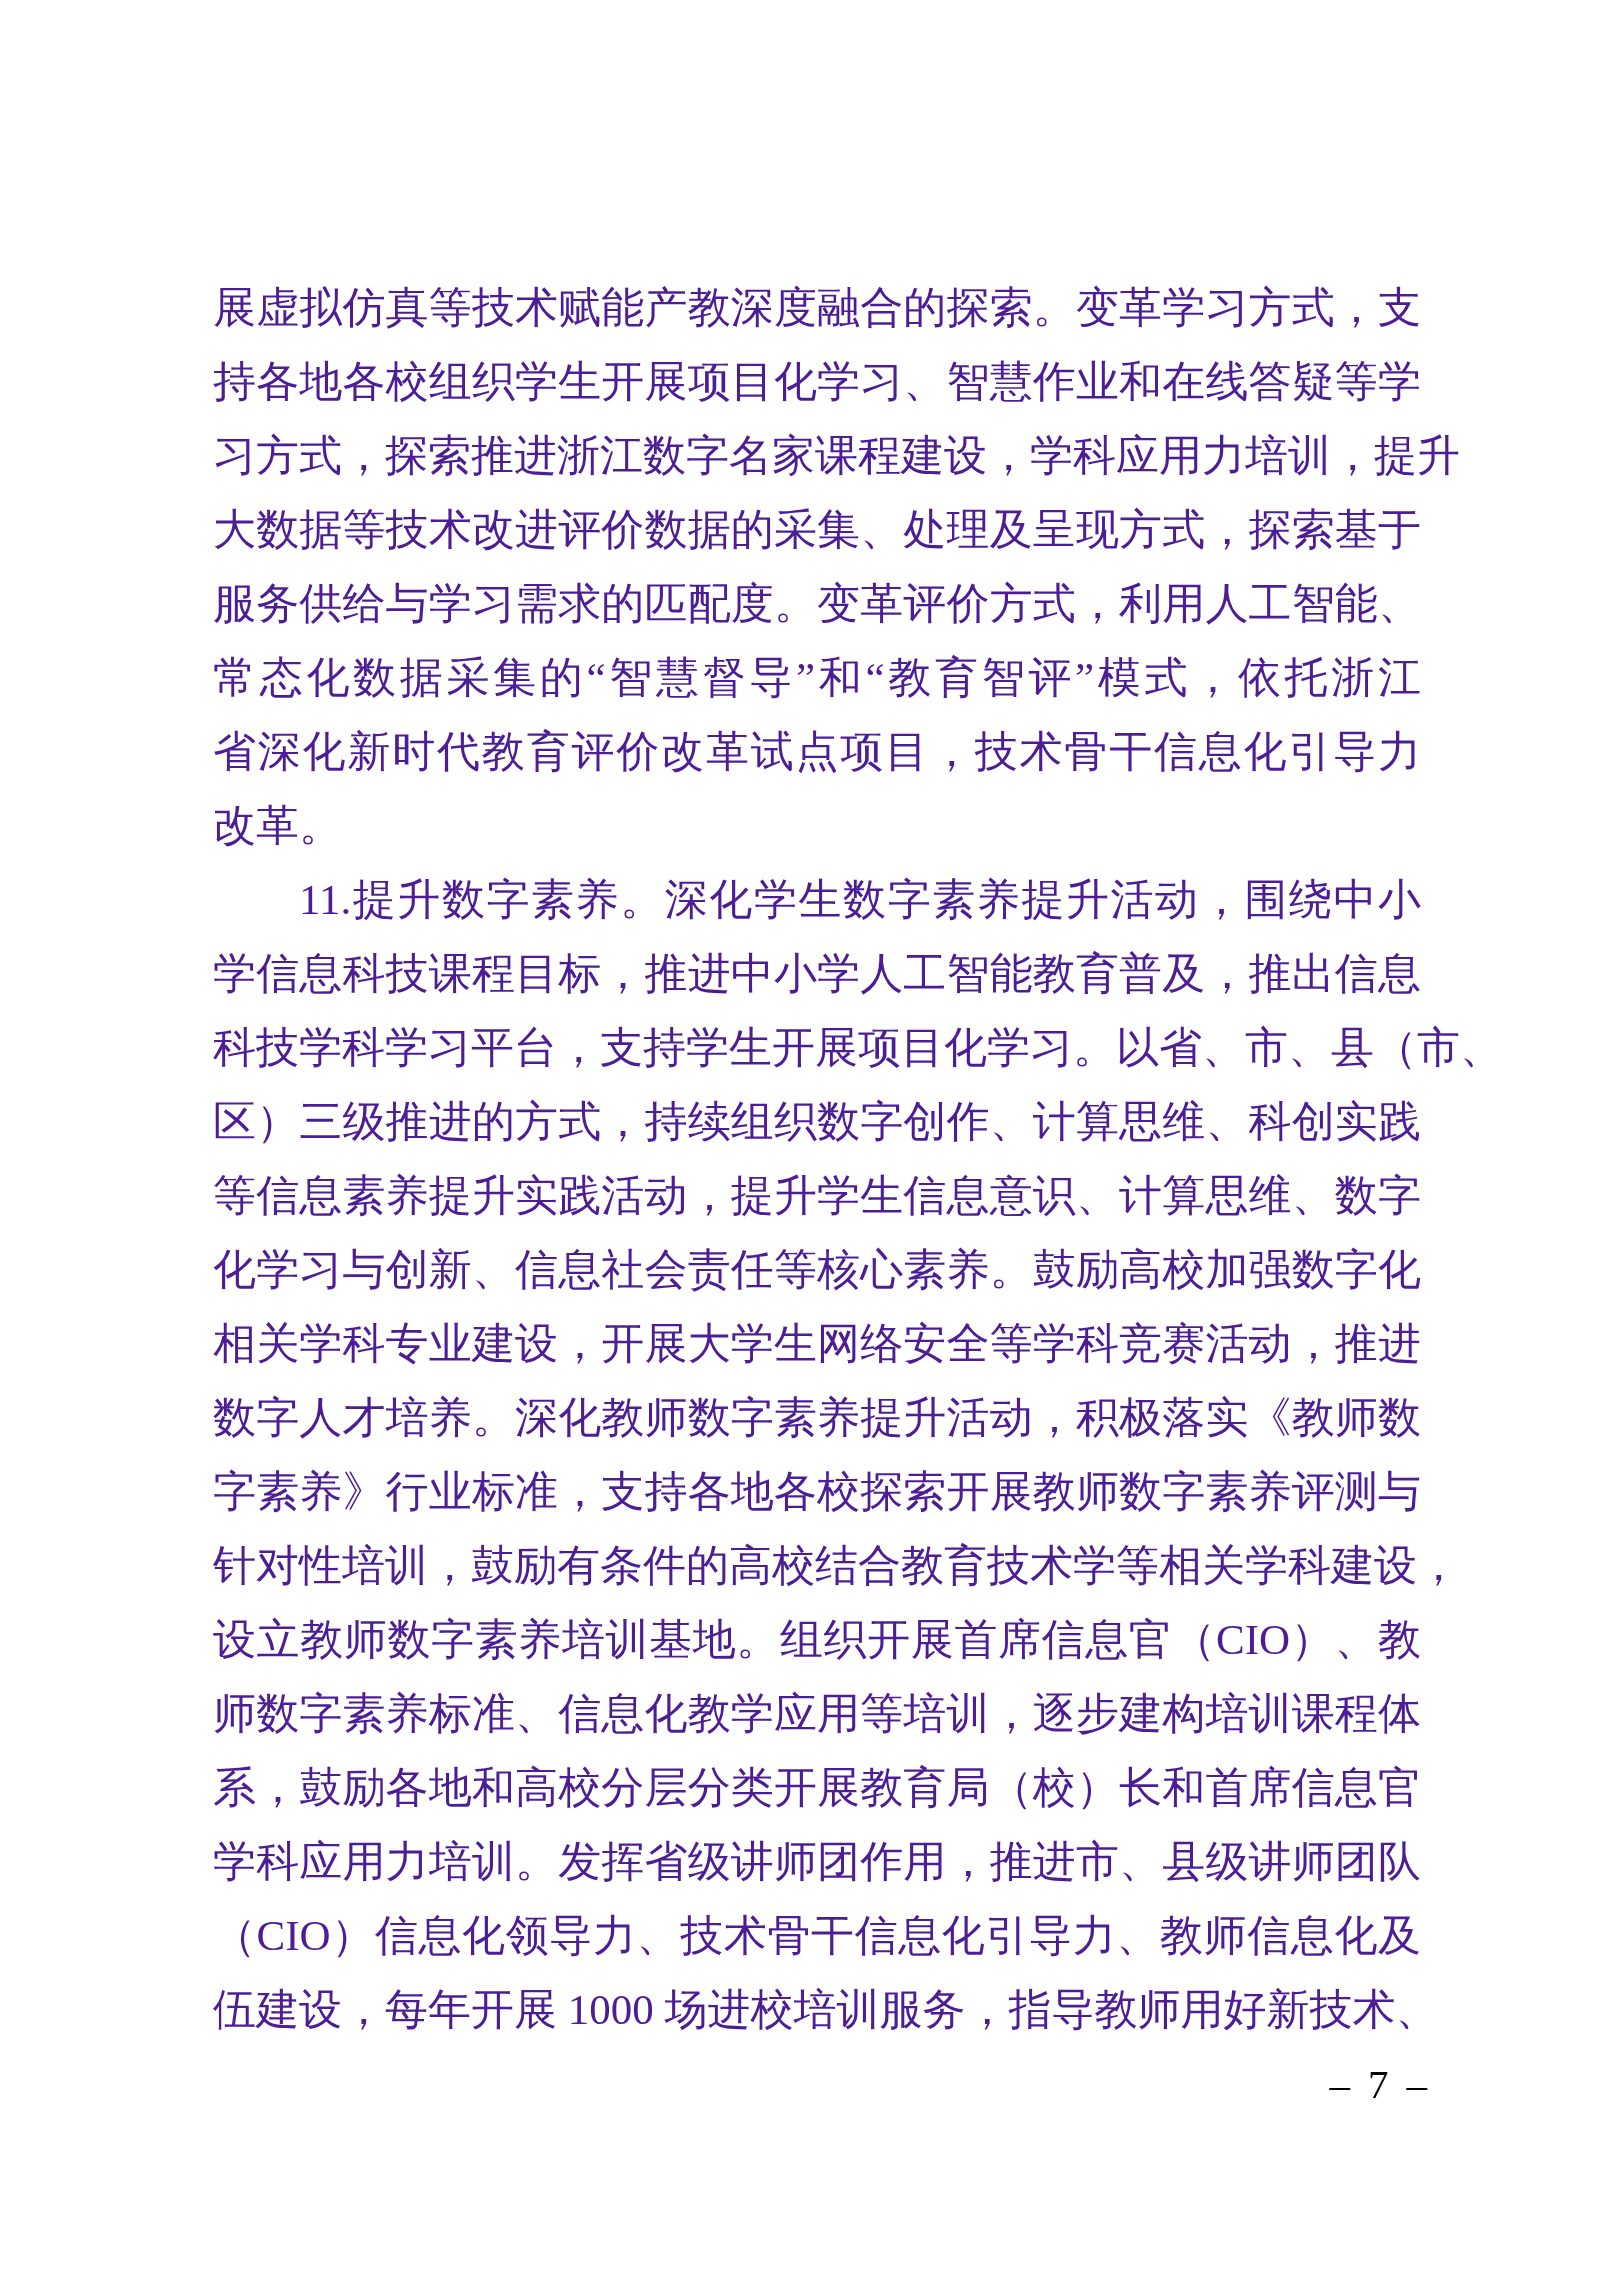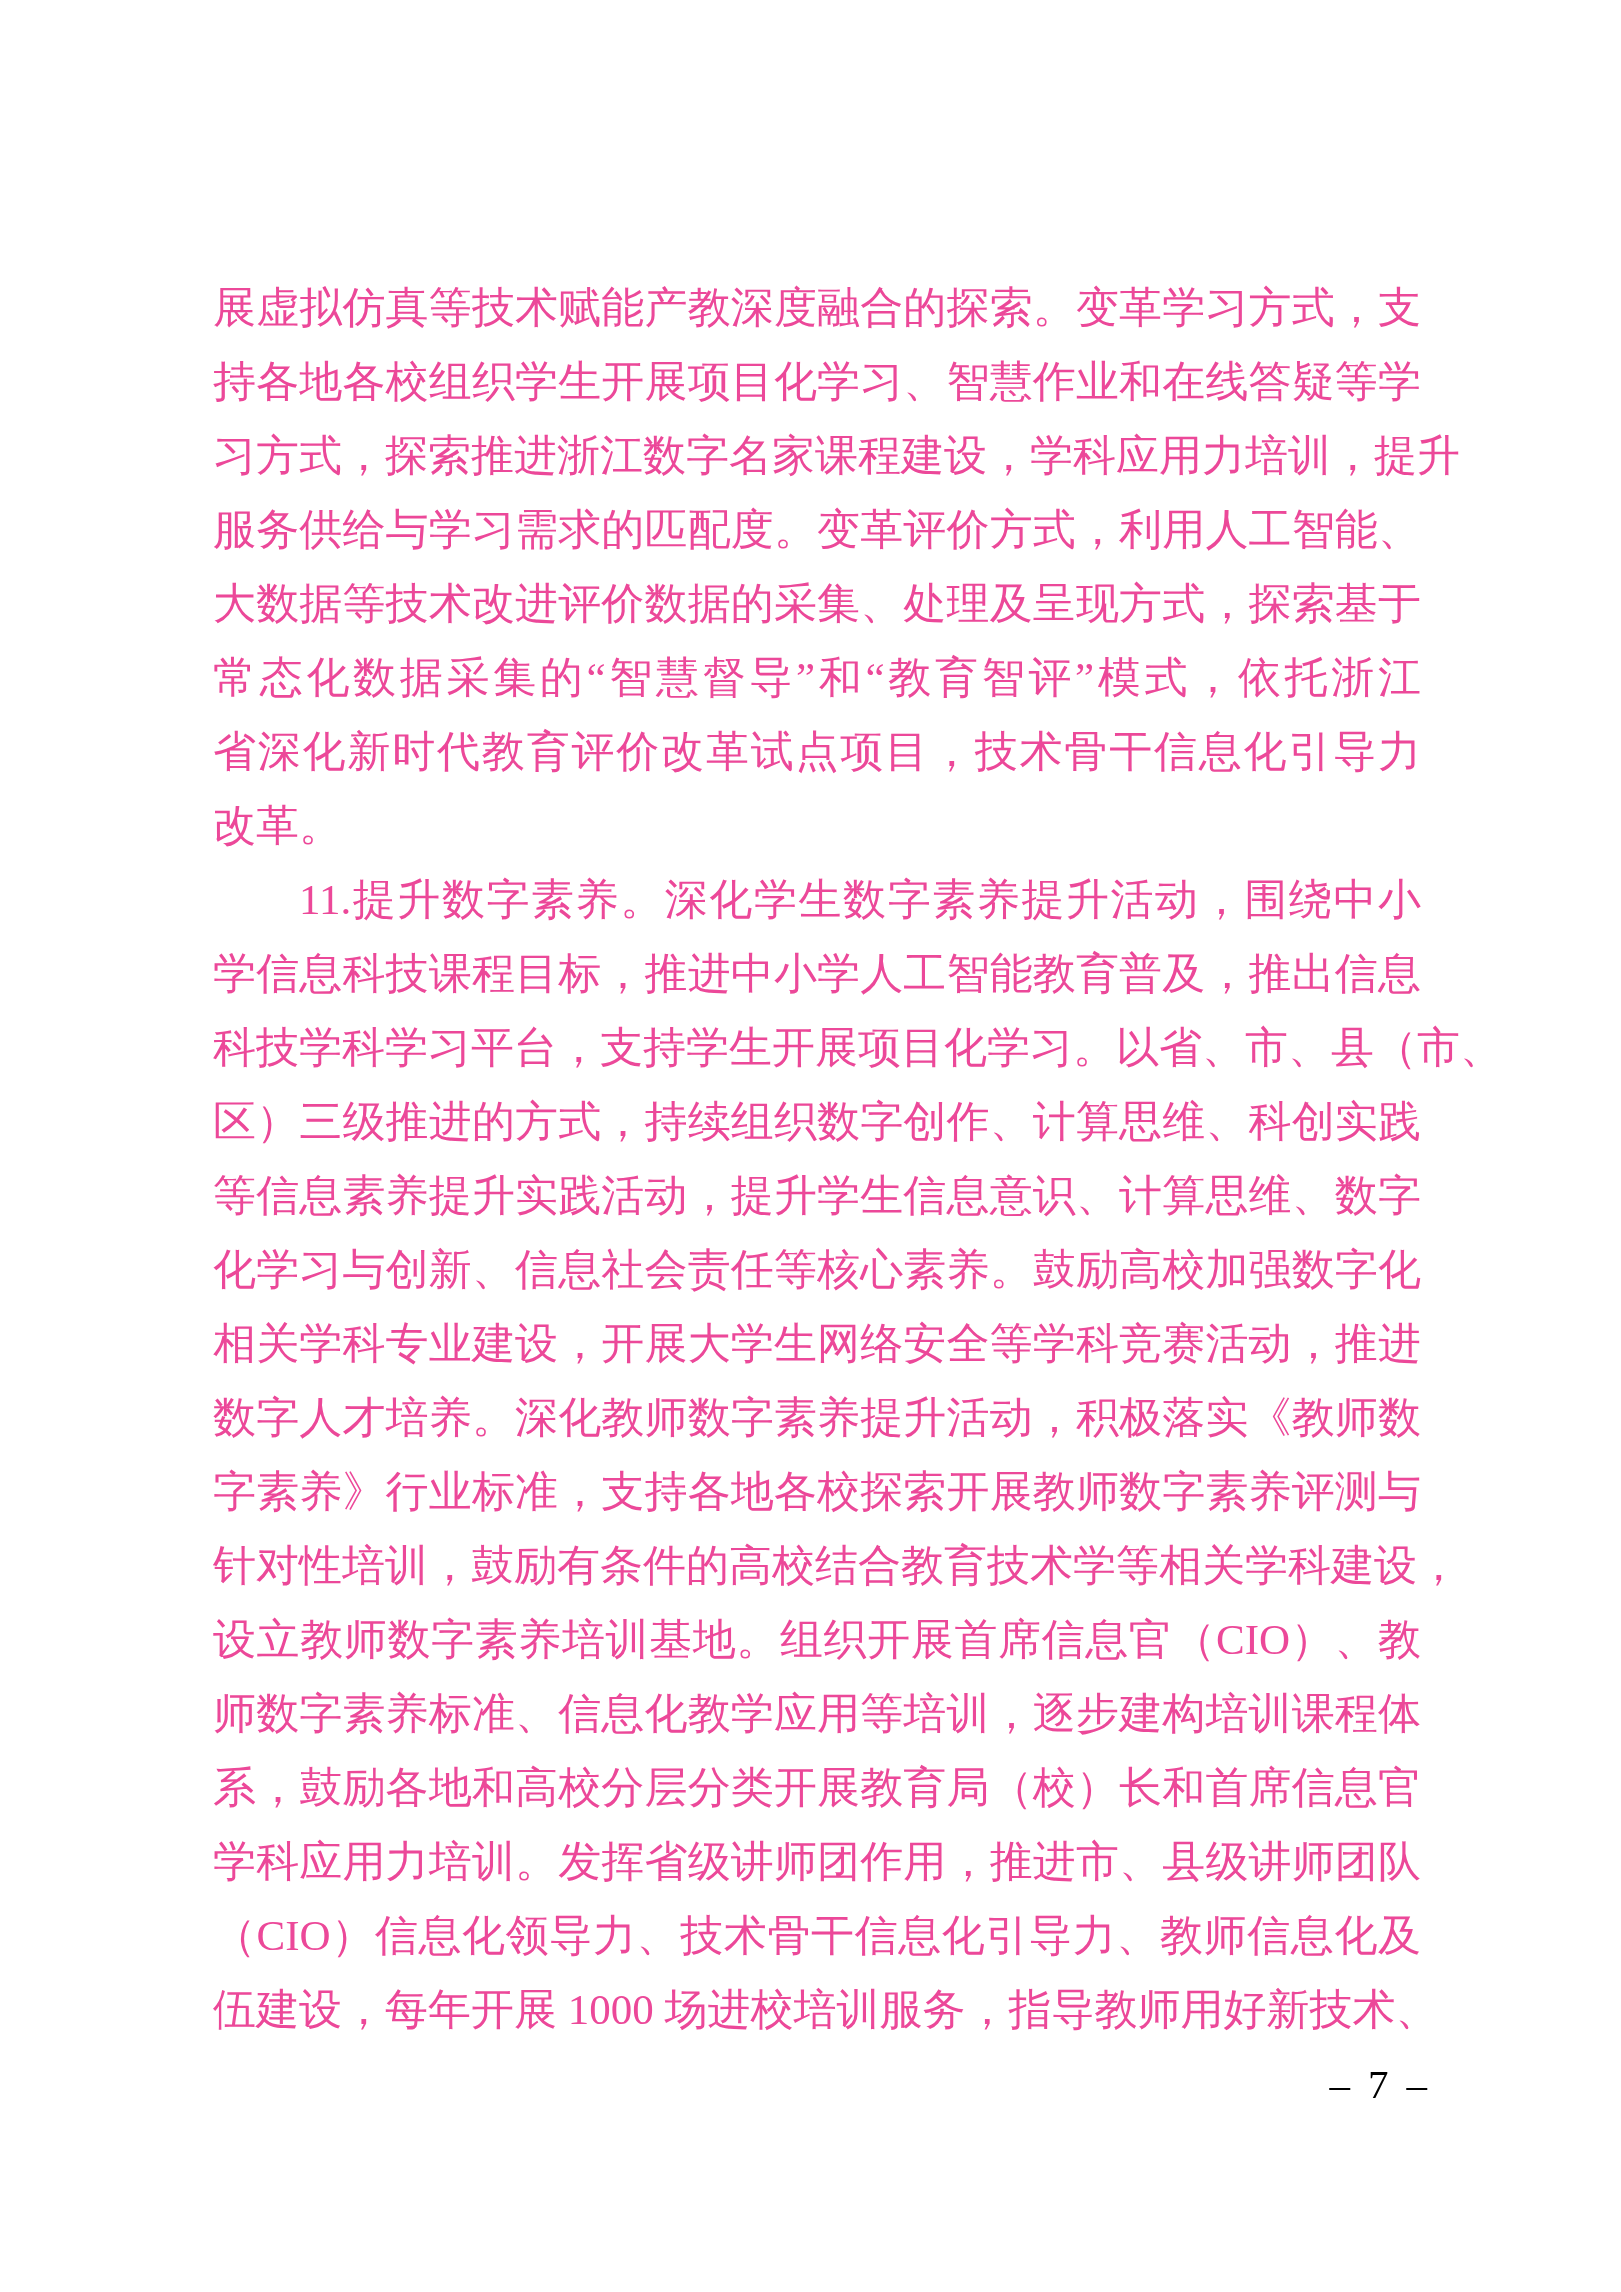--- a/index.html
+++ b/index.html
@@ -25,21 +25,21 @@
   }
   .line {
     height: 74px;
     line-height: 74px;
     font-size: 43px;
     letter-spacing: 0;
     white-space: nowrap;
     text-align: justify;
     text-align-last: justify;
     text-justify: inter-character;
-    color: #ec4899;
+    color: #4c1d95;
   }
   .line.short {
     text-align: right;
     text-align-last: left;
   }
   .line.indent {
     text-indent: 86px;
   }
   .page-number {
     position: absolute;
@@ -52,22 +52,22 @@
   }
 </style>
 </head>
 <body>
 
 <div class="page">
   <div class="text-block">
       <div class="line">展虚拟仿真等技术赋能产教深度融合的探索。变革学习方式，支</div>
       <div class="line">持各地各校组织学生开展项目化学习、智慧作业和在线答疑等学</div>
       <div class="line">习方式，探索推进浙江数字名家课程建设，学科应用力培训，提升</div>
+      <div class="line">大数据等技术改进评价数据的采集、处理及呈现方式，探索基于</div>
       <div class="line">服务供给与学习需求的匹配度。变革评价方式，利用人工智能、</div>
-      <div class="line">大数据等技术改进评价数据的采集、处理及呈现方式，探索基于</div>
       <div class="line">常态化数据采集的“智慧督导”和“教育智评”模式，依托浙江</div>
       <div class="line">省深化新时代教育评价改革试点项目，技术骨干信息化引导力</div>
       <div class="line short">改革。</div>
       <div class="line indent">11.提升数字素养。深化学生数字素养提升活动，围绕中小</div>
       <div class="line">学信息科技课程目标，推进中小学人工智能教育普及，推出信息</div>
       <div class="line">科技学科学习平台，支持学生开展项目化学习。以省、市、县（市、</div>
       <div class="line">区）三级推进的方式，持续组织数字创作、计算思维、科创实践</div>
       <div class="line">等信息素养提升实践活动，提升学生信息意识、计算思维、数字</div>
       <div class="line">化学习与创新、信息社会责任等核心素养。鼓励高校加强数字化</div>
       <div class="line">相关学科专业建设，开展大学生网络安全等学科竞赛活动，推进</div>

